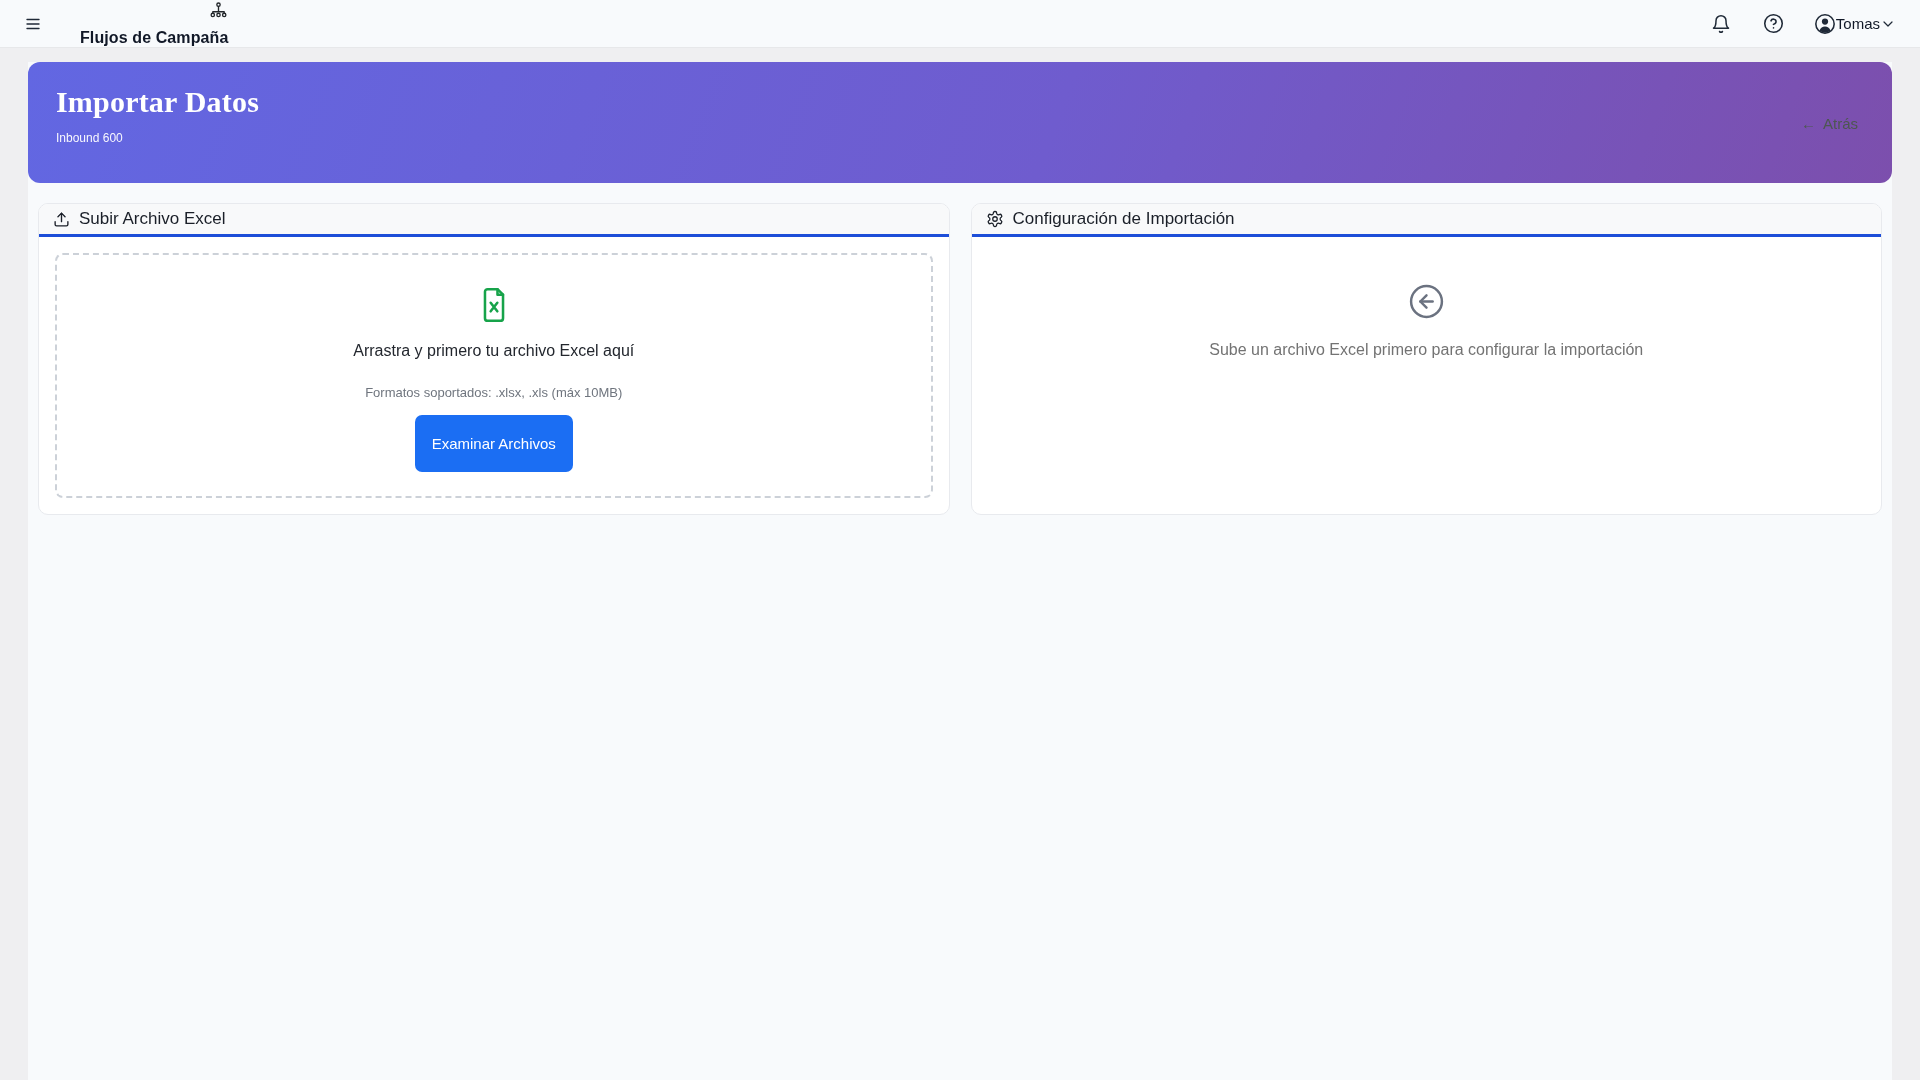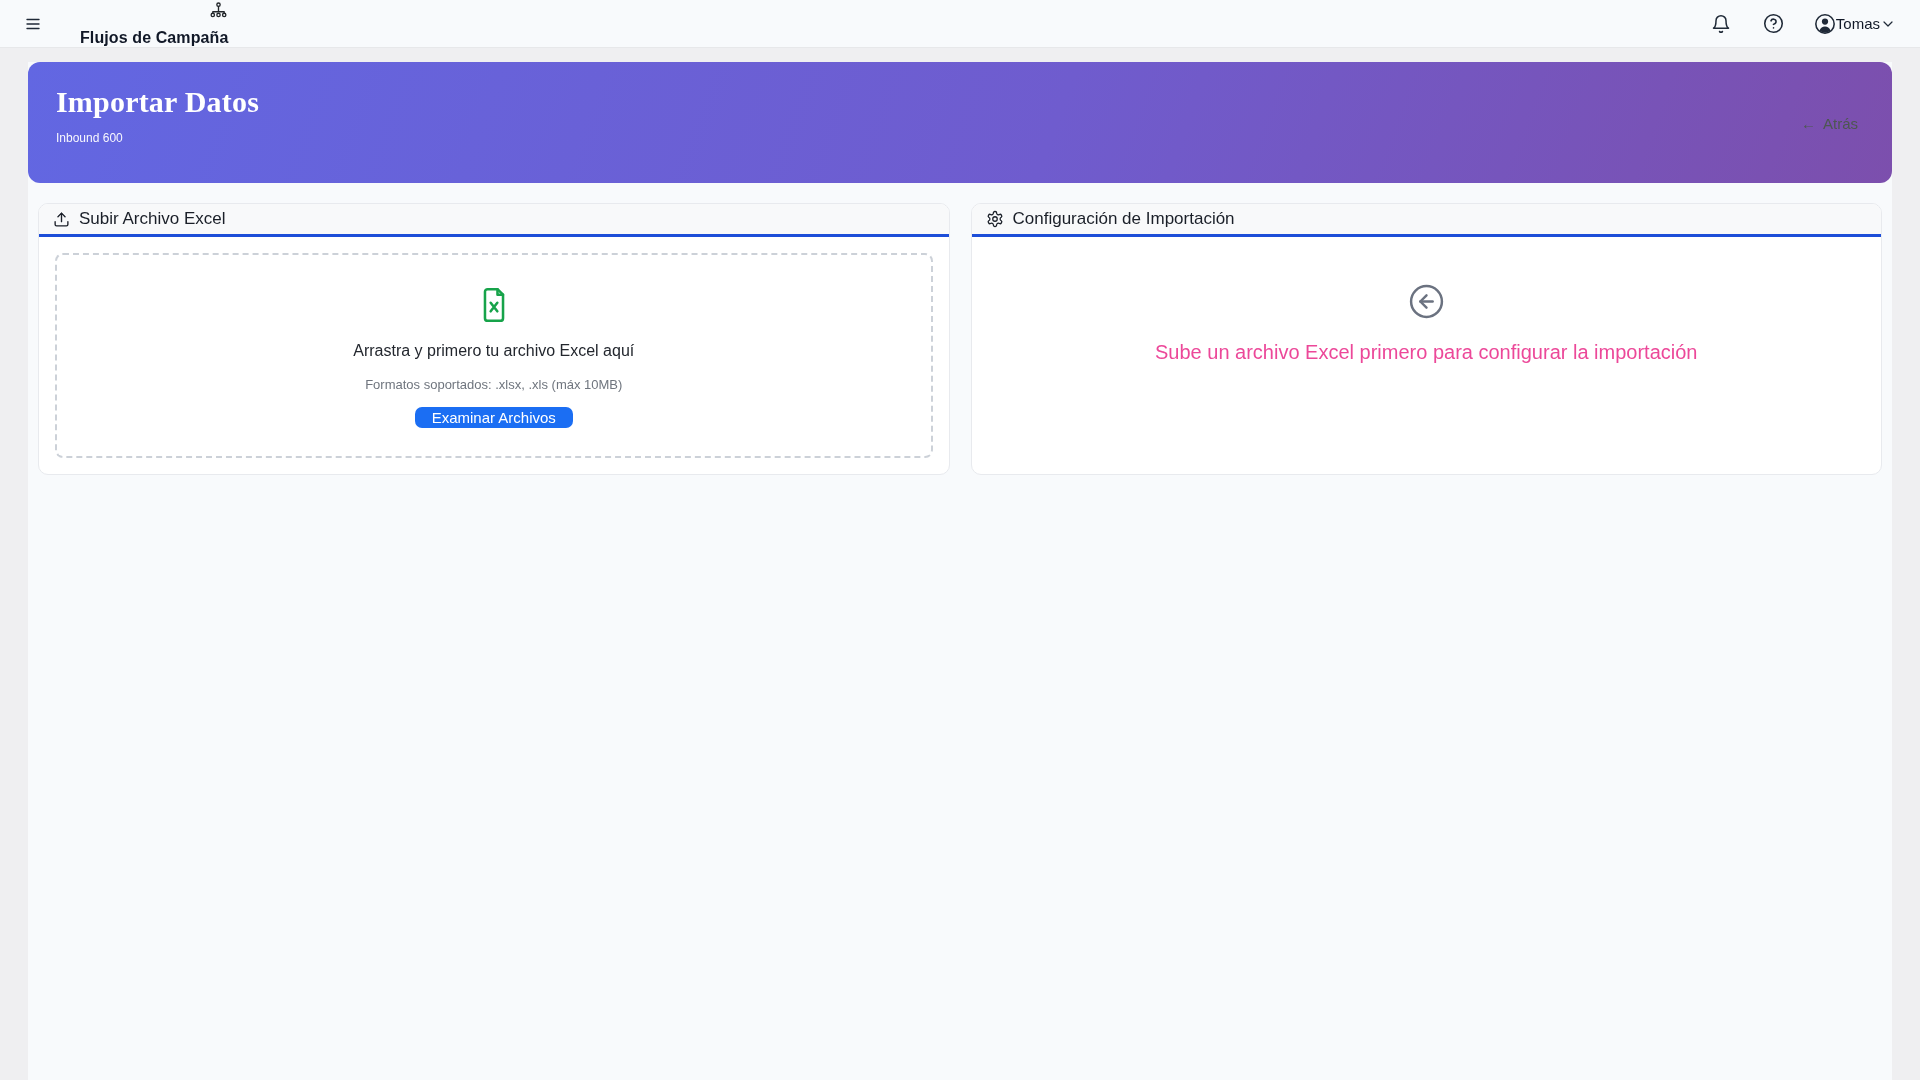--- a/index.html
+++ b/index.html
@@ -76,33 +76,33 @@
   
   .dropzone {
     border:2px dashed #ccd1d8; border-radius:8px;
     min-height:205px;
     text-align:center;
     padding:30px 20px 24px;
     cursor:pointer; background:#ffffff;
   }
   .dz-icon { display:inline-flex; color:#17a34a; }
   .dz-headline { margin-top:13px; font-size:16px; color:#23272e; }
-  .dz-formats { margin-top:17px; font-size:13px; color:#6f757e; }
+  .dz-formats { margin-top:25px; font-size:13px; color:#6f757e; }
   .browse-btn {
     margin-top:15px;
     background:#1b6ef3; color:#ffffff;
     border:none; border-radius:7px;
     font-size:15px; font-family:inherit;
-    padding:2px 17px; cursor:pointer;
+    padding:20px 17px; cursor:pointer;
   }
 
   
   .empty-state { text-align:center; padding:46px 20px 0; }
   .empty-icon { display:inline-flex; color:#6b7280; }
-  .empty-msg { margin-top:17px; font-size:20px; color:#ec4899; }
+  .empty-msg { margin-top:17px; font-size:16px; color:#737373; }
 </style>
 </head>
 <body>
 
 <header class="topbar">
   <button class="icon-btn" aria-label="menu">
     <span>
       <svg width="18" height="18" viewBox="0 0 24 24" fill="none" stroke="currentColor" stroke-width="1.8" stroke-linecap="round">
         <path d="M4 6h16M4 12h16M4 18h16"></path>
       </svg>

